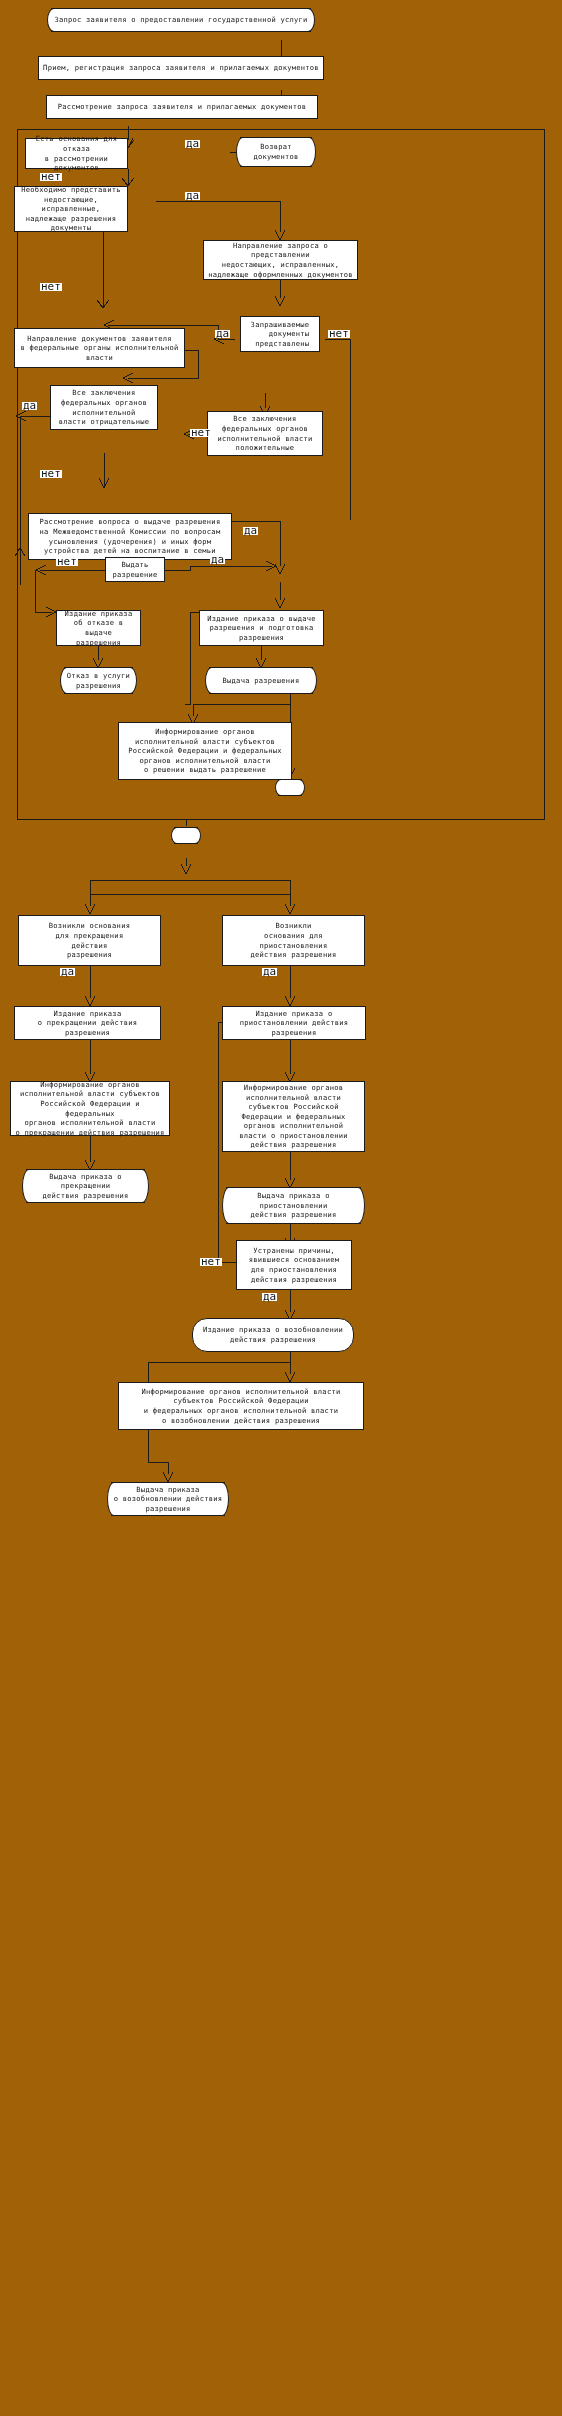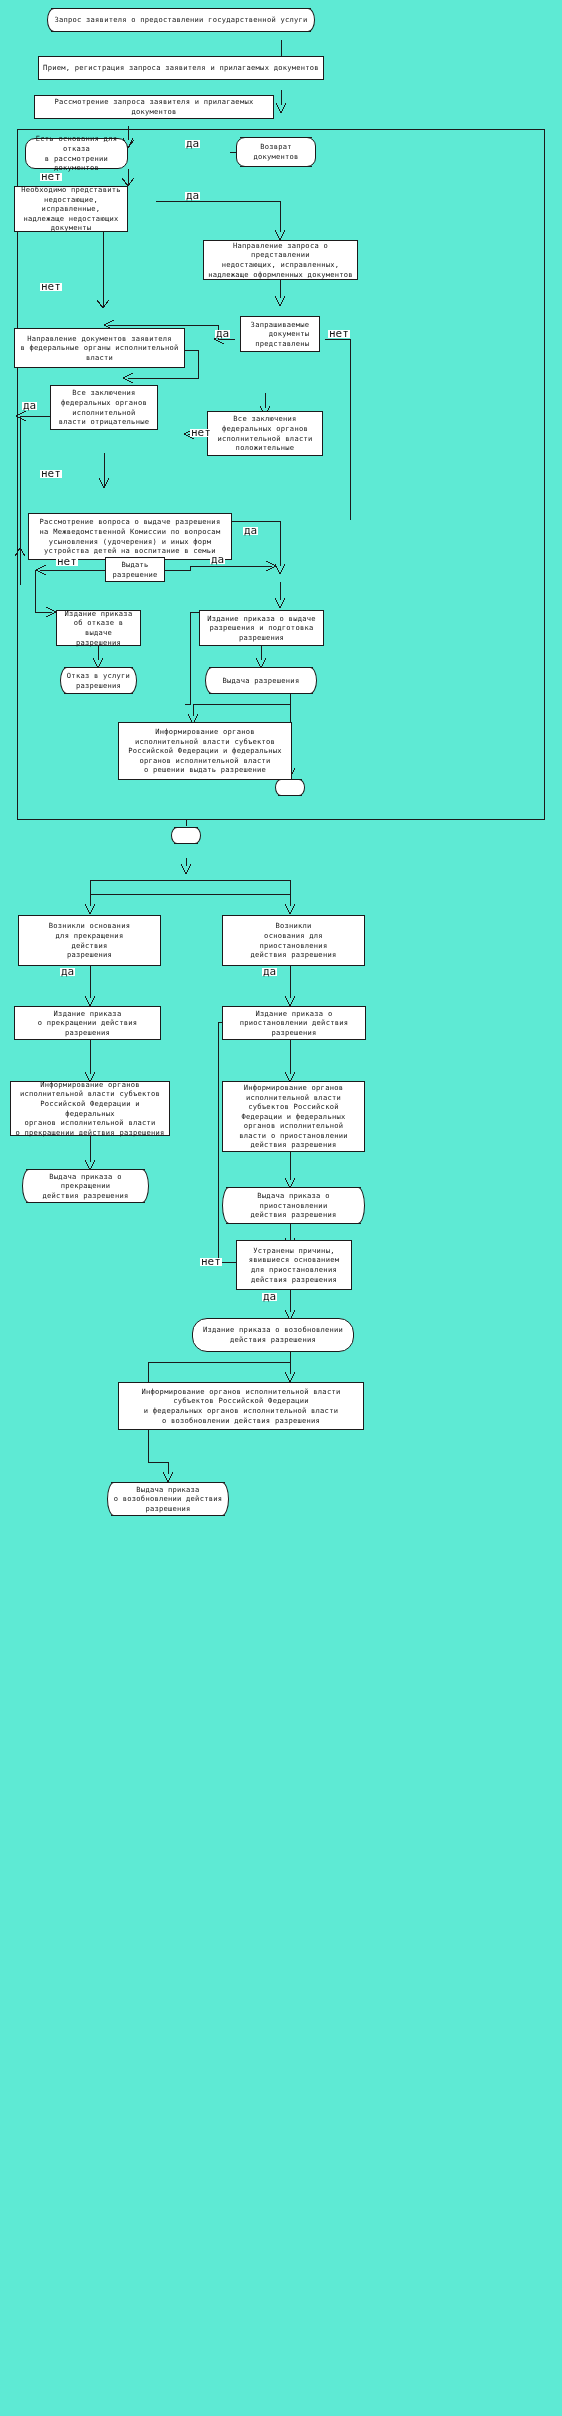--- a/index.html
+++ b/index.html
@@ -5,21 +5,21 @@
   html,body{margin:0;padding:0;background:#ffffff;}
   body{
     font-family:"DejaVu Sans Mono","Liberation Mono",monospace;
     color:#1a1a1a;
   }
   #page{
     position:relative;
     width:562px;
     height:2416px;
     overflow:hidden;
-    background:#5eead4;
+    background:#a16207;
   }
   
   .node{
     position:absolute;
     box-sizing:border-box;
     display:flex;
     align-items:center;
     justify-content:center;
     text-align:center;
     font-size:7.1px;
@@ -245,31 +245,31 @@
     <polyline points="290,1362 148,1362 148,1462 168,1462"></polyline>
 
     <polyline points="168,1462 168,1474"></polyline>
     <polyline points="163,1472 168,1482 173,1472"></polyline>
   </svg>
 
   <div class="node term" style="left:47px;top:8px;width:268px;height:24px;">Запрос заявителя о предоставлении государственной услуги</div>
 
   <div class="node proc" style="left:38px;top:56px;width:286px;height:24px;">Прием, регистрация запроса заявителя и прилагаемых документов</div>
 
-  <div class="node proc" style="left:34px;top:95px;width:240px;height:24px;">Рассмотрение запроса заявителя и прилагаемых документов</div>
-
-  <div class="node dec" style="left:25px;top:138px;width:103px;height:31px;border-radius:10px;">Есть основания для отказа
+  <div class="node proc" style="left:46px;top:95px;width:272px;height:24px;">Рассмотрение запроса заявителя и прилагаемых документов</div>
+
+  <div class="node dec" style="left:25px;top:138px;width:103px;height:31px;">Есть основания для отказа
 в рассмотрении документов</div>
 
-  <div class="node term" style="left:236px;top:137px;width:80px;height:30px;border-radius:9px;">Возврат
+  <div class="node term" style="left:236px;top:137px;width:80px;height:30px;">Возврат
 документов</div>
 
   <div class="node dec" style="left:14px;top:186px;width:114px;height:46px;">Необходимо представить
 недостающие, исправленные,
-надлежаще недостающих
+надлежаще разрешения
 документы</div>
 
   <div class="node proc" style="left:203px;top:240px;width:155px;height:40px;">Направление запроса о представлении
 недостающих, исправленных,
 надлежаще оформленных документов</div>
 
   <div class="node dec" style="left:240px;top:316px;width:80px;height:36px;text-align:right;">Запрашиваемые
 документы
 представлены</div>
 

